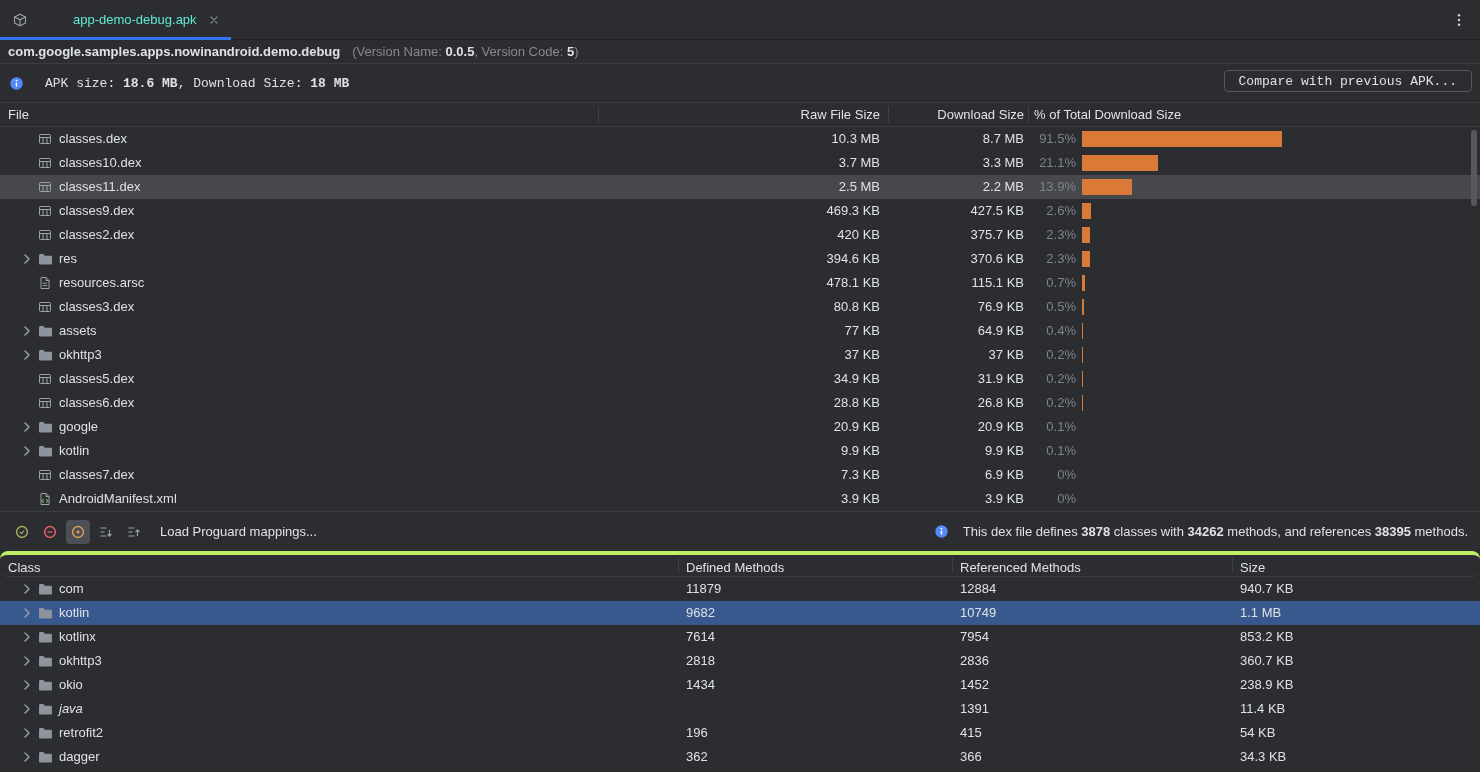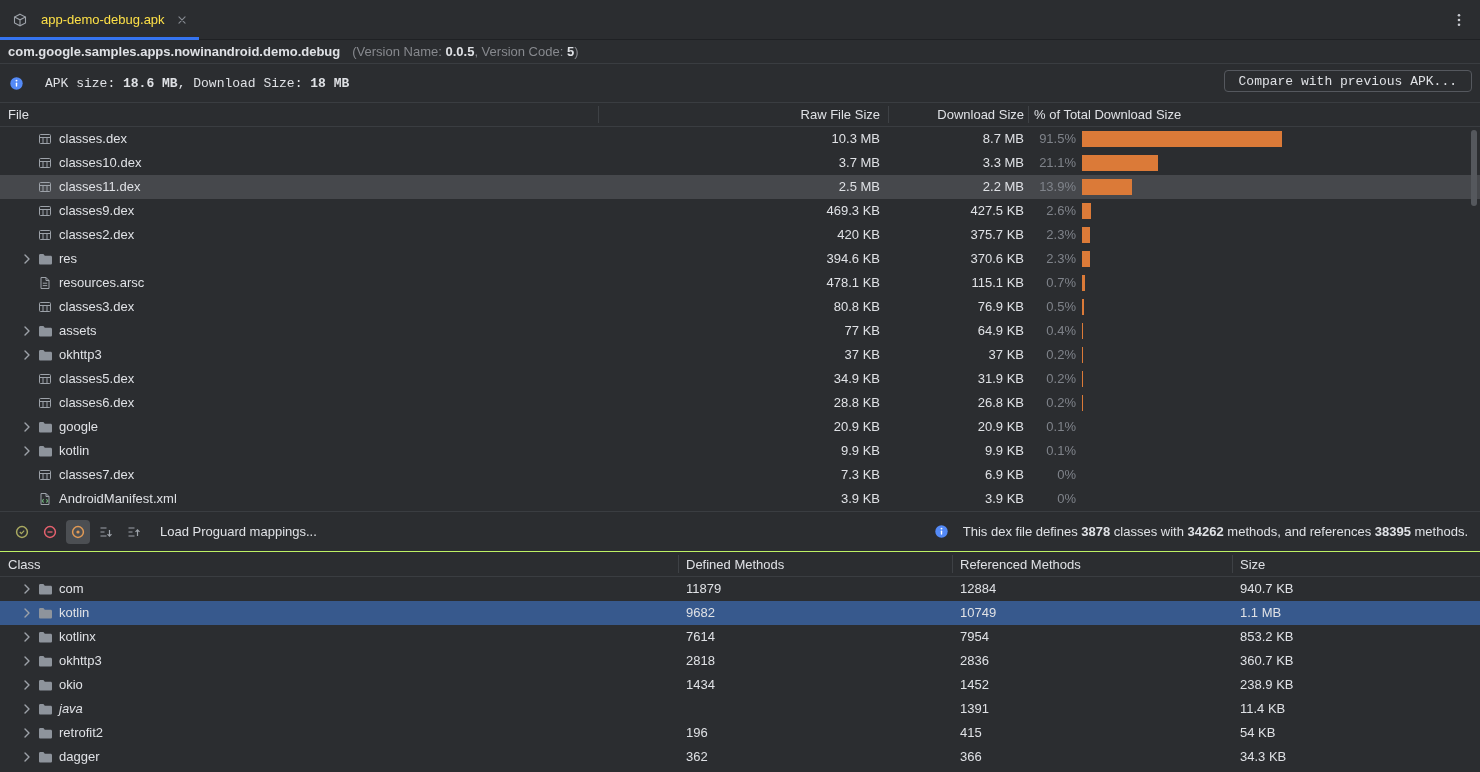--- a/index.html
+++ b/index.html
@@ -14,21 +14,21 @@
   }
   svg { display: block; }
   .b { font-weight: 700; }
   .gray { color: #87898E; }
   .italic { font-style: italic; }
 
   
   .tabbar { height: 40px; display: flex; align-items: stretch; border-bottom: 1px solid #1F2124; position: relative; }
   .tab { display: flex; align-items: center; gap: 7px; padding: 0 10px 0 12px; position: relative; }
   .tab.active::after { content: ""; position: absolute; left: 0; right: 0; bottom: -1px; height: 3px; background: var(--tab-accent, #3574F0); }
-  .tab-label { color: #fde047; }
+  .tab-label { color: #5eead4; margin-left: 32px; }
   .tab-close { display: flex; margin-left: 3px; }
   .kebab { position: absolute; right: 10px; top: 50%; transform: translateY(-50%); width: 22px; height: 22px; display: flex; align-items: center; justify-content: center; border-radius: 4px; }
 
   
   .pkg-row { height: 24px; display: flex; align-items: center; padding: 0 8px; border-bottom: 1px solid #3A3D41; white-space: pre; }
   .ver { margin-left: 12px; }
   .ver b { color: #DFE1E5; font-weight: 700; }
   .size-row { height: 38px; display: flex; align-items: center; gap: 15px; padding: 0 8px; position: relative; white-space: pre; font-family: Liberation Mono, monospace; }
   .compare-btn { position: absolute; right: 8px; top: 6px; height: 22px; padding: 0 14px; background: transparent; color: #DFE1E5; border: 1px solid #55585E; border-radius: 4px; font: inherit; }
 
@@ -52,21 +52,21 @@
   .scroll-thumb { position: absolute; right: 3px; top: 3px; width: 6px; height: 76px; border-radius: 3px; background: #55585D; }
 
   
   .dex-toolbar { height: 40px; display: flex; align-items: center; gap: 4px; padding: 0 10px 0 10px; border-top: 1px solid #3A3D41; white-space: pre; }
   .icon-btn { width: 24px; height: 24px; border-radius: 4px; display: flex; align-items: center; justify-content: center; flex: none; }
   .icon-btn.active { background: #4C4F53; }
   .load-mappings { margin-left: 10px; }
   .dexinfo { margin-left: auto; display: flex; align-items: center; gap: 7px; padding-right: 2px; }
 
   
-  .class-header { position: relative; height: 26px; line-height: 25px; border-top: 1px solid #bef264; border-bottom: 1px solid #3A3D41; }
+  .class-header { position: relative; height: 26px; line-height: 25px; border-top: 4px solid #bef264; border-bottom: 1px solid #3A3D41; border-radius: 8px; }
   .ch-class { position: absolute; left: 8px; top: 0; }
   .ch-defined { position: absolute; left: 686px; top: 0; }
   .ch-referenced { position: absolute; left: 960px; top: 0; }
   .ch-size { position: absolute; left: 1240px; top: 0; }
   .ctr { position: relative; height: 24px; line-height: 24px; }
   .ctr.sel-blue { background: var(--selection-blue, #37598D); }
   .cc-defined { position: absolute; left: 686px; top: 0; }
   .cc-referenced { position: absolute; left: 960px; top: 0; }
   .cc-size { position: absolute; left: 1240px; top: 0; }
 </style>

